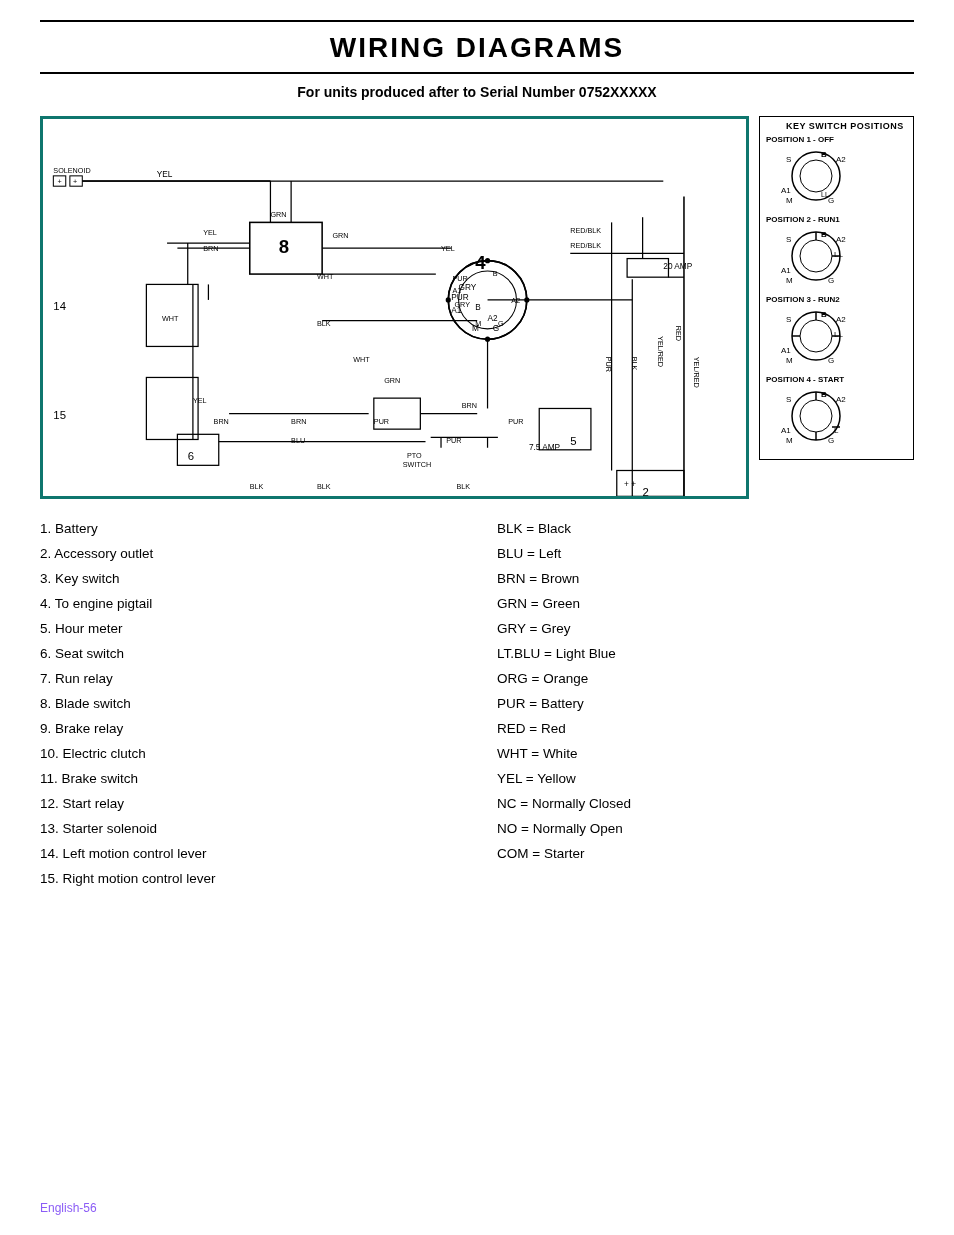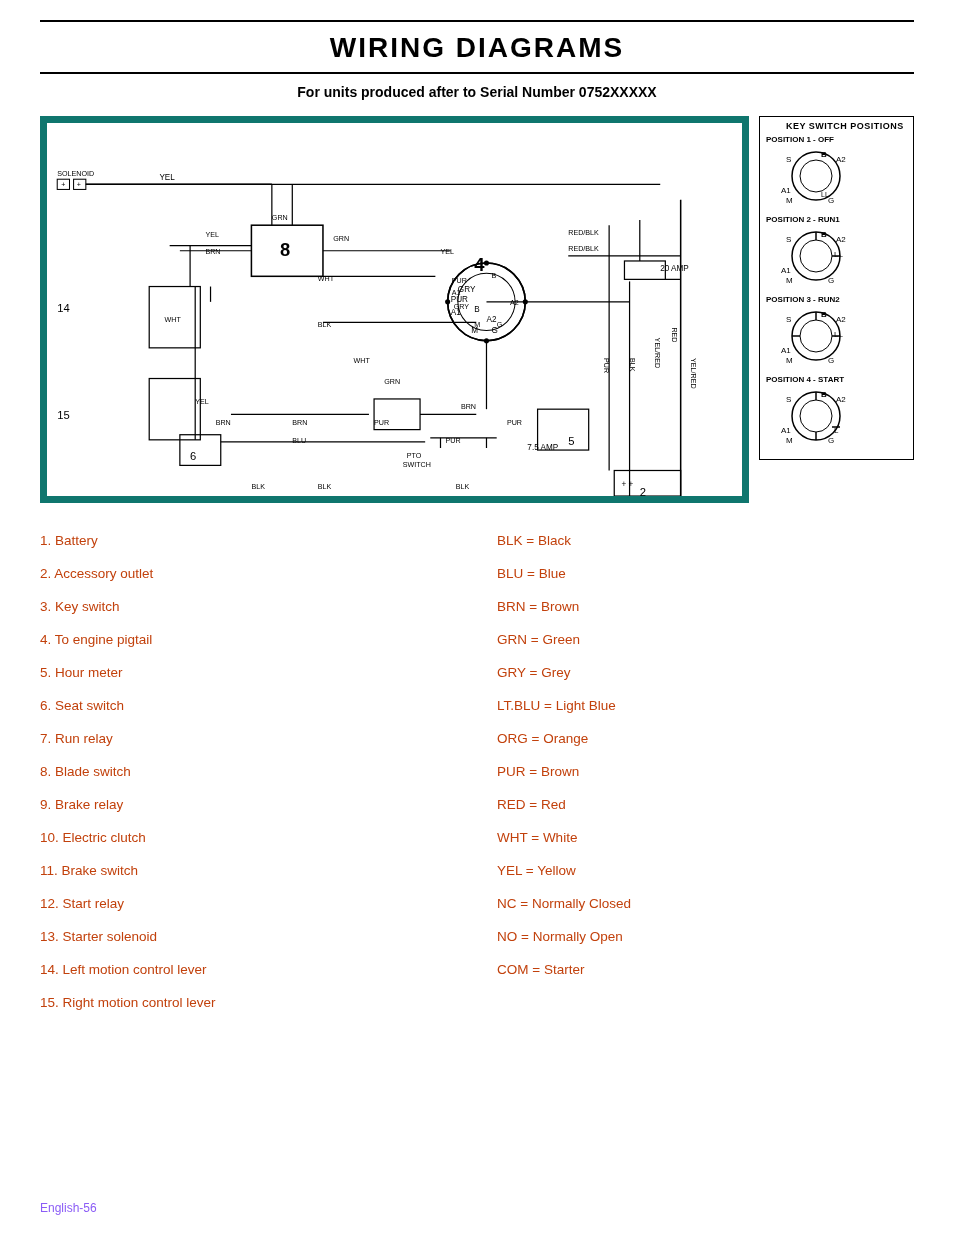--- a/index.html
+++ b/index.html
@@ -46,21 +46,21 @@
     .diagram-area {
       display: flex;
       flex-direction: row;
       gap: 10px;
       margin-bottom: 18px;
       min-height: 380px;
     }
 
     .wiring-diagram {
       flex: 1;
-      border: 7px solid #0f766e;
+      border: 3px solid #0f766e;
       position: relative;
       min-height: 360px;
       background: #86efac;
       overflow: hidden;
     }
 
     .key-switch-box {
       width: 155px;
       border: 1.5px solid #000;
       padding: 4px 6px;
@@ -102,22 +102,21 @@
     }
 
     .legend-right {
       flex: 1;
       padding-left: 20px;
     }
 
     .legend-item {
       font-size: 13.5px;
       line-height: 1.85;
-      color: #c2410c;
-      margin-top: 8px;
+      color: #000000;
     }
 
     .footer-area {
       position: absolute;
       bottom: 20px;
       left: 40px;
       font-size: 12px;
       color: #8b5cf6;
     }
 
@@ -391,27 +390,27 @@
       <div class="legend-item">9. Brake relay</div>
       <div class="legend-item">10. Electric clutch</div>
       <div class="legend-item">11. Brake switch</div>
       <div class="legend-item">12. Start relay</div>
       <div class="legend-item">13. Starter solenoid</div>
       <div class="legend-item">14. Left motion control lever</div>
       <div class="legend-item">15. Right motion control lever</div>
     </div>
     <div class="legend-right">
       <div class="legend-item">BLK = Black</div>
-      <div class="legend-item">BLU = Blue</div>
+      <div class="legend-item">BLU = Left</div>
       <div class="legend-item">BRN = Brown</div>
       <div class="legend-item">GRN = Green</div>
       <div class="legend-item">GRY = Grey</div>
       <div class="legend-item">LT.BLU = Light Blue</div>
       <div class="legend-item">ORG = Orange</div>
-      <div class="legend-item">PUR = Brown</div>
+      <div class="legend-item">PUR = Battery</div>
       <div class="legend-item">RED = Red</div>
       <div class="legend-item">WHT = White</div>
       <div class="legend-item">YEL = Yellow</div>
       <div class="legend-item">NC = Normally Closed</div>
       <div class="legend-item">NO = Normally Open</div>
       <div class="legend-item">COM = Starter</div>
     </div>
   </div>
 
   <div class="footer-area">

